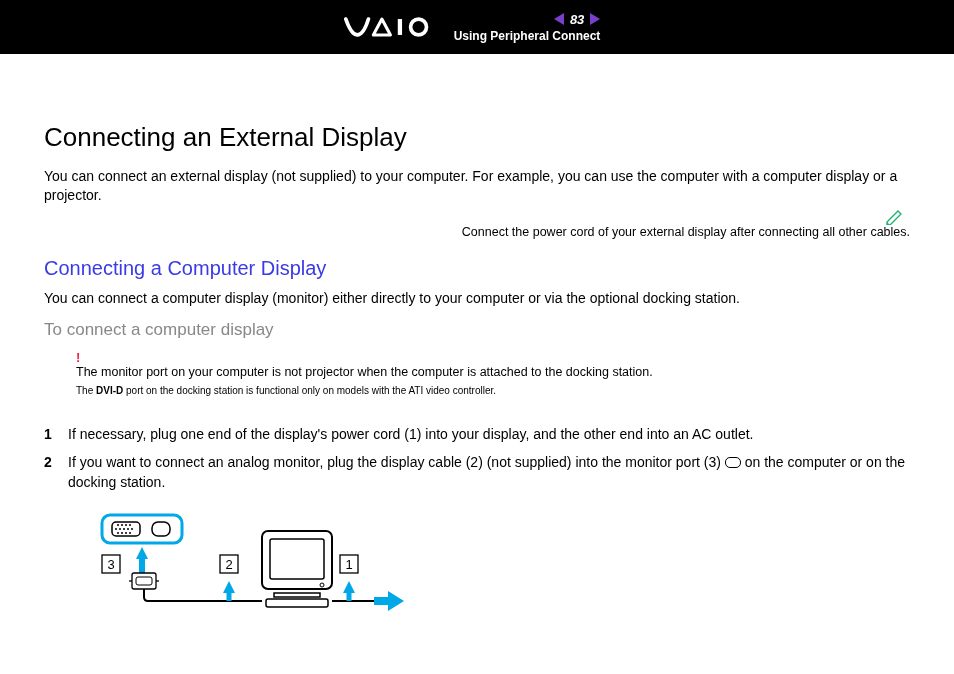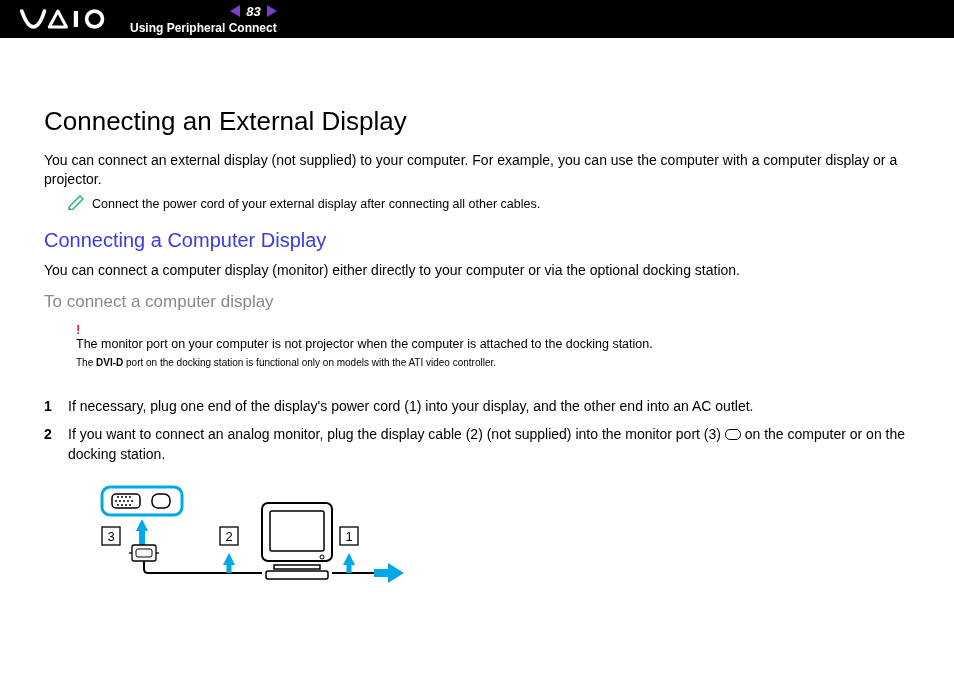--- a/index.html
+++ b/index.html
@@ -5,39 +5,39 @@
   * { box-sizing: border-box; margin: 0; padding: 0; }
   body {
     font-family: Arial, Helvetica, sans-serif;
     width: 954px;
     height: 674px;
     background: #fff;
     color: #000;
     position: relative;
   }
   .header {
-    height: 38px;
+    height: 54px;
     background: #000;
     display: flex;
     align-items: center;
-    justify-content: flex-start;
+    justify-content: center;
     padding: 0 30px 0 20px;
   }
   .vaio-logo { height: 22px; }
   .header-right { display: flex; flex-direction: column; align-items: flex-end; gap: 2px; }
   .pagenav { display: flex; align-items: center; gap: 6px; }
   .arrow-left, .arrow-right { width: 0; height: 0; border-top: 6px solid transparent; border-bottom: 6px solid transparent; }
   .arrow-left { border-right: 10px solid #7a3fc9; }
   .arrow-right { border-left: 10px solid #7a3fc9; }
   .page-num { color: #fff; font-weight: bold; font-style: italic; font-size: 13px; }
   .section-title { color: #fff; font-weight: bold; font-size: 12px; }
   .content { padding: 68px 44px 20px 44px; }
   h1 { font-size: 26px; font-weight: normal; margin-bottom: 14px; }
   .intro { font-size: 14px; line-height: 1.35; margin-bottom: 8px; }
-  .note-row { display: flex; align-items: center; margin-left: 24px; margin-bottom: 18px; }
+  .note-row { display: flex; align-items: flex-end; margin-left: 24px; margin-bottom: 18px; flex-direction: column; }
   .note-icon { margin-right: 6px; margin-top: -4px; }
   .note-text { font-size: 12.5px; }
   h2 { color: #3a3ae6; font-size: 20px; font-weight: normal; margin-bottom: 10px; }
   .sub-intro { font-size: 14px; margin-bottom: 14px; }
   h3 { color: #888; font-size: 17px; font-weight: normal; margin-bottom: 10px; }
   .warn-block { margin-left: 32px; margin-bottom: 6px; }
   .warn-bang { color: #e24; font-weight: bold; font-size: 13px; }
   .warn-text { font-size: 12.5px; }
   .info-block { margin-left: 32px; font-size: 10px; margin-bottom: 28px; }
   .info-block b { font-weight: bold; }

